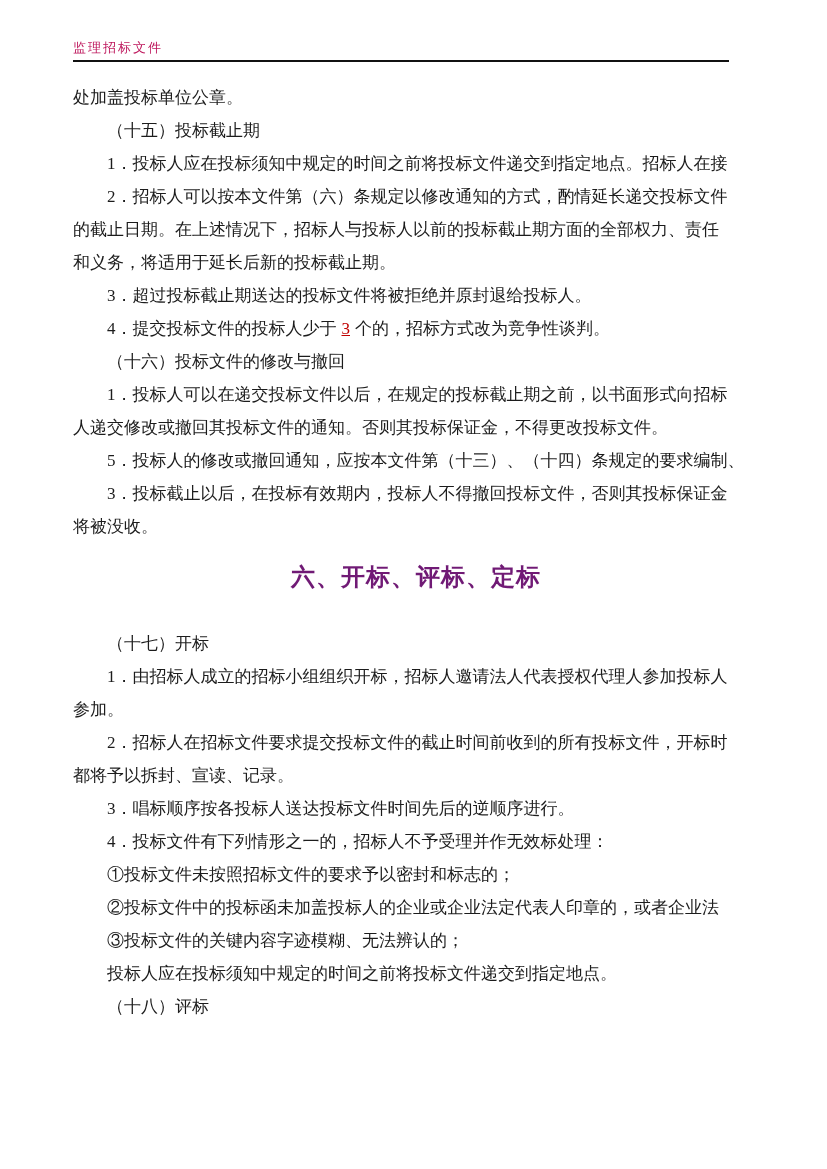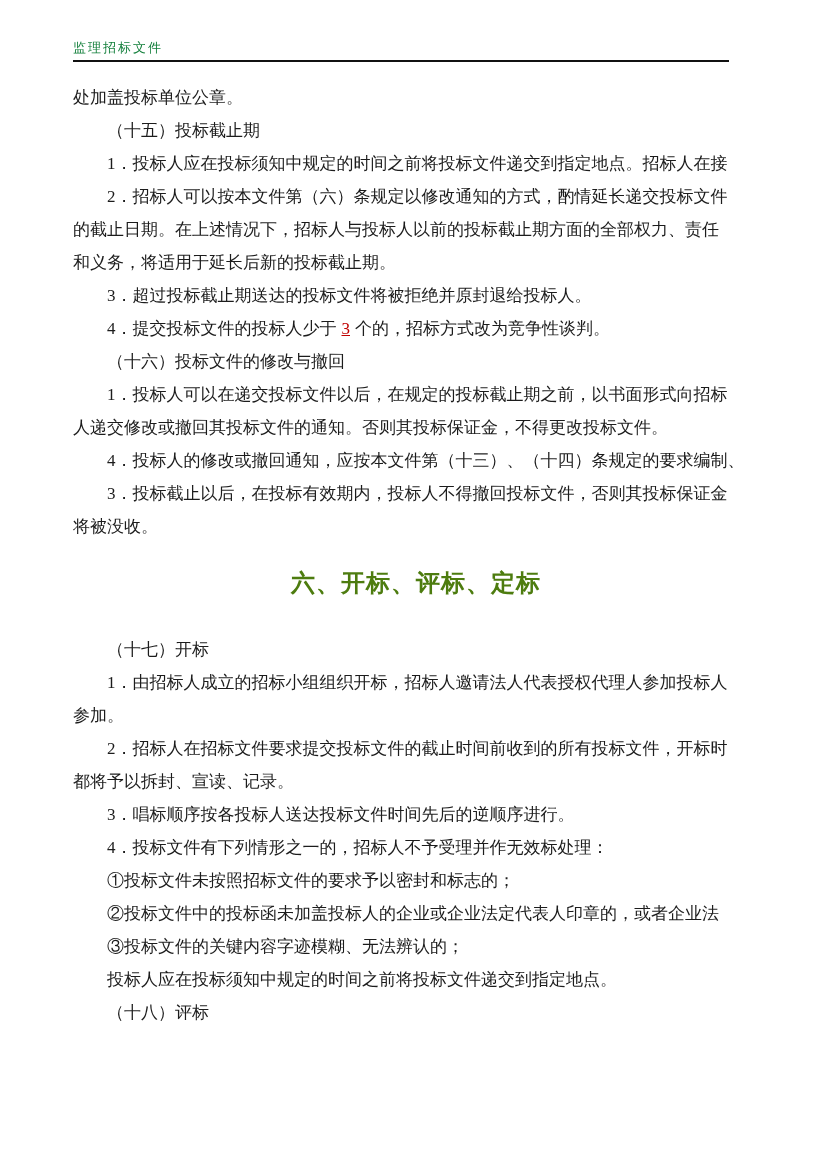--- a/index.html
+++ b/index.html
@@ -15,21 +15,21 @@
   }
   .page-header {
     margin: 38px 0 0 73px;
     width: 656px;
     border-bottom: 2px solid #111111;
     padding-bottom: 3px;
   }
   .page-header .header-title {
     font-size: 13px;
     letter-spacing: 2px;
-    color: #15803d;
+    color: #be185d;
   }
   .doc-body {
     margin: 19px 0 0 73px;
     width: 686px;
   }
   .text-line {
     font-size: 17px;
     line-height: 33px;
     height: 33px;
     white-space: nowrap;
@@ -39,23 +39,23 @@
   .red-num {
     color: #c00000;
     text-decoration: underline;
     margin: 0 5px;
   }
   .section-heading {
     text-align: center;
     font-family: "Liberation Sans", "DejaVu Sans", sans-serif;
     font-weight: bold;
     font-size: 24px;
-    color: #4d7c0f;
+    color: #701a75;
     line-height: 36px;
-    margin: 22px 0 32px 0;
+    margin: 16px 0 32px 0;
     letter-spacing: 1px;
   }
 </style>
 </head>
 <body>
 
 <div class="page">
 
   <div class="page-header">
     <span class="header-title">监理招标文件</span>
@@ -71,21 +71,21 @@
     <div class="text-line">和义务，将适用于延长后新的投标截止期。</div>
     <div class="text-line indent">3．超过投标截止期送达的投标文件将被拒绝并原封退给投标人。</div>
 
     <div class="text-line indent">
       <span>4．提交投标文件的投标人少于</span><span class="red-num">3</span><span>个的，招标方式改为竞争性谈判。</span>
     </div>
 
     <div class="text-line indent">（十六）投标文件的修改与撤回</div>
     <div class="text-line indent">1．投标人可以在递交投标文件以后，在规定的投标截止期之前，以书面形式向招标</div>
     <div class="text-line">人递交修改或撤回其投标文件的通知。否则其投标保证金，不得更改投标文件。</div>
-    <div class="text-line indent">4．投标人的修改或撤回通知，应按本文件第（十三）、（十四）条规定的要求编制、</div>
+    <div class="text-line indent">5．投标人的修改或撤回通知，应按本文件第（十三）、（十四）条规定的要求编制、</div>
     <div class="text-line indent">3．投标截止以后，在投标有效期内，投标人不得撤回投标文件，否则其投标保证金</div>
     <div class="text-line">将被没收。</div>
 
     <div class="section-heading">六、开标、评标、定标</div>
 
     <div class="text-line indent">（十七）开标</div>
     <div class="text-line indent">1．由招标人成立的招标小组组织开标，招标人邀请法人代表授权代理人参加投标人</div>
     <div class="text-line">参加。</div>
     <div class="text-line indent">2．招标人在招标文件要求提交投标文件的截止时间前收到的所有投标文件，开标时</div>
     <div class="text-line">都将予以拆封、宣读、记录。</div>

